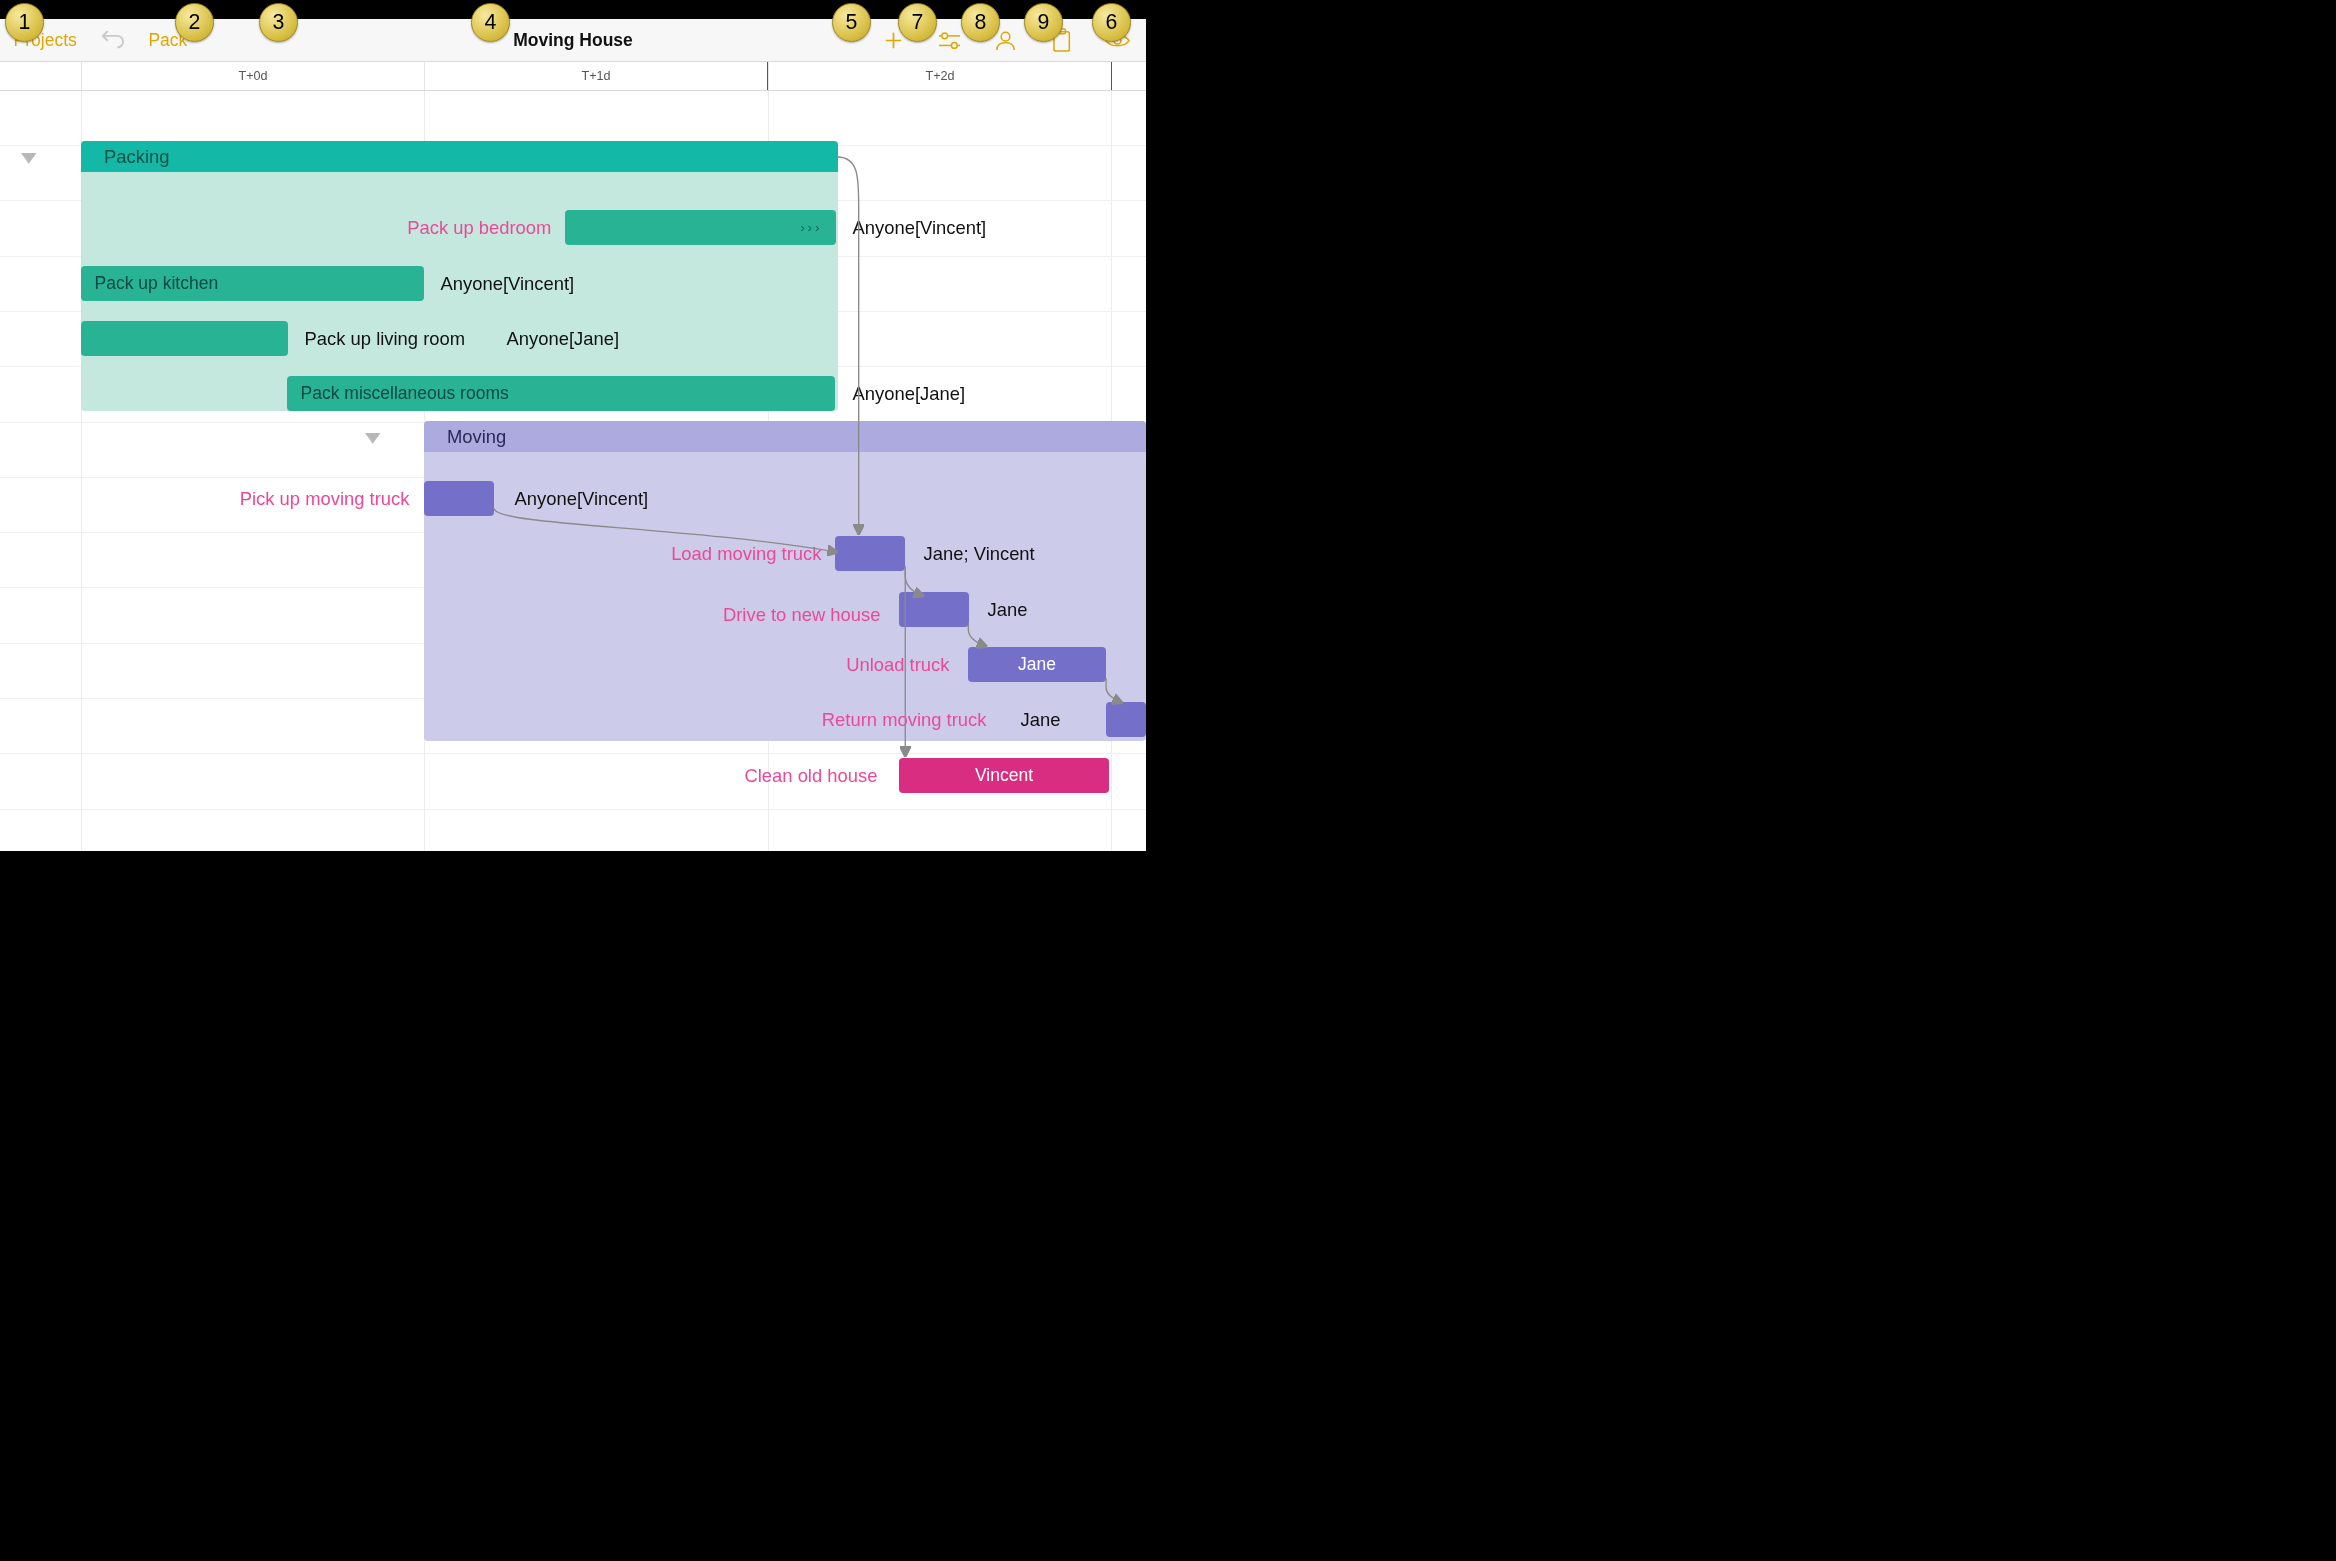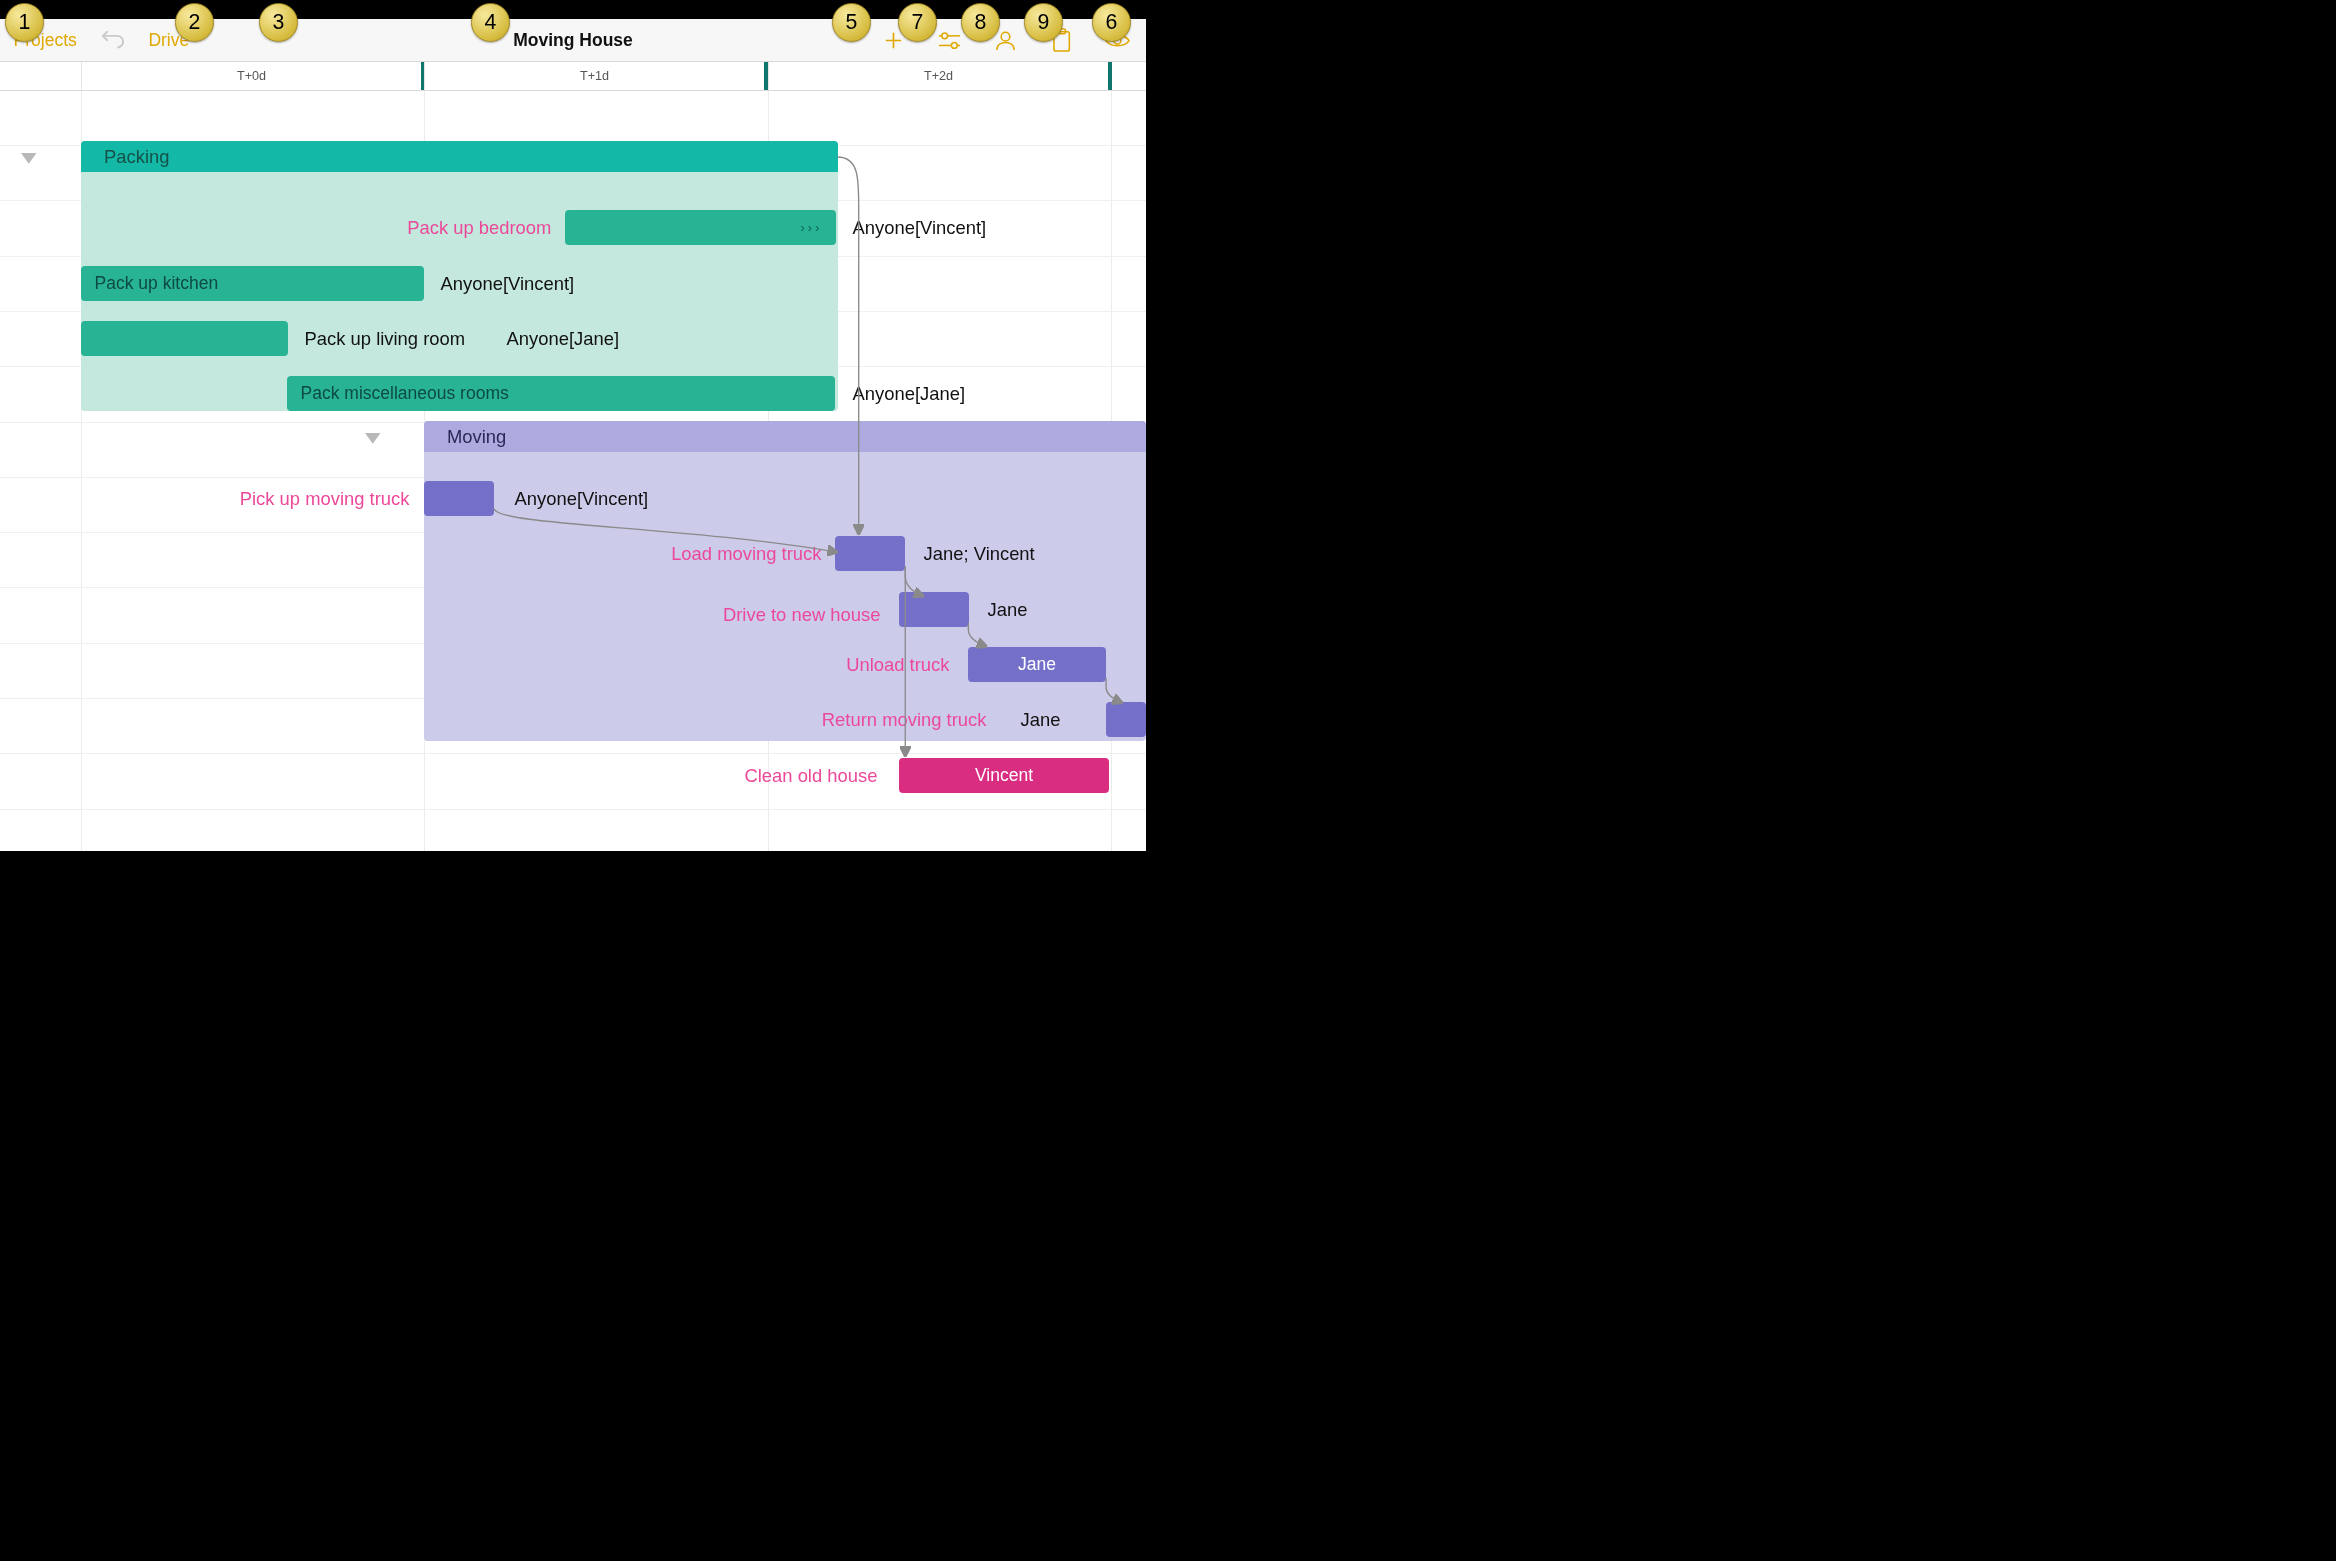--- a/index.html
+++ b/index.html
@@ -73,21 +73,21 @@
   .timeline-header .tick {
     position: absolute;
     top: 0;
     height: 100%;
     font-size: 12.6px;
     color: #555;
     display: flex;
     align-items: center;
     justify-content: center;
     border-left: 1px solid #e5e5e5;
-    border-right: 4px solid #0f766e;
+    border-right: 1px solid #0f766e;
   }
 
   .chart-area {
     position: relative;
     width: 100%;
     height: calc(100% - 19.4px - 43px - 29px);
   }
   .gridline {
     position: absolute;
     top: 0; bottom: 0;
@@ -219,21 +219,21 @@
 
   <div class="toolbar">
     <div class="left">
       <span class="tb-text">Projects</span>
       <span class="tb-icon muted">
         <svg width="25" height="19.4" viewBox="0 0 26 20">
             <path d="M4 10 H18 A6 6 0 0 1 18 22" stroke="#c9c9c9" stroke-width="2" fill="none" transform="translate(0,-5)"></path>
             <path d="M8 5 L3 10 L8 15" stroke="#c9c9c9" stroke-width="2" fill="none" transform="translate(0,-5)"></path>
           </svg>
       </span>
-      <span class="tb-text">Drive</span>
+      <span class="tb-text">Pack</span>
     </div>
     <div class="title">Moving House</div>
     <div class="right">
       <span class="tb-icon">
         <svg width="23" height="23" viewBox="0 0 24 24">
             <path d="M12 4 V20 M4 12 H20" stroke="currentColor" stroke-width="1.8"></path>
           </svg>
       </span>
       <span class="tb-icon">
         <svg width="25" height="21.3" viewBox="0 0 26 22">

